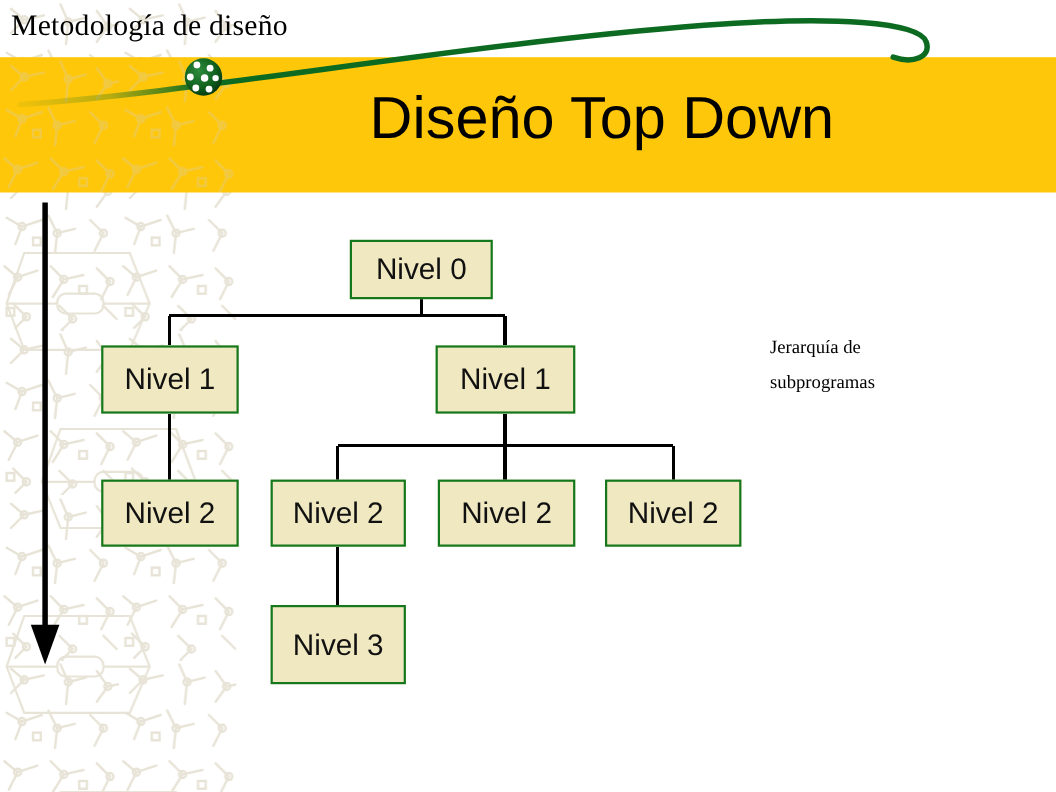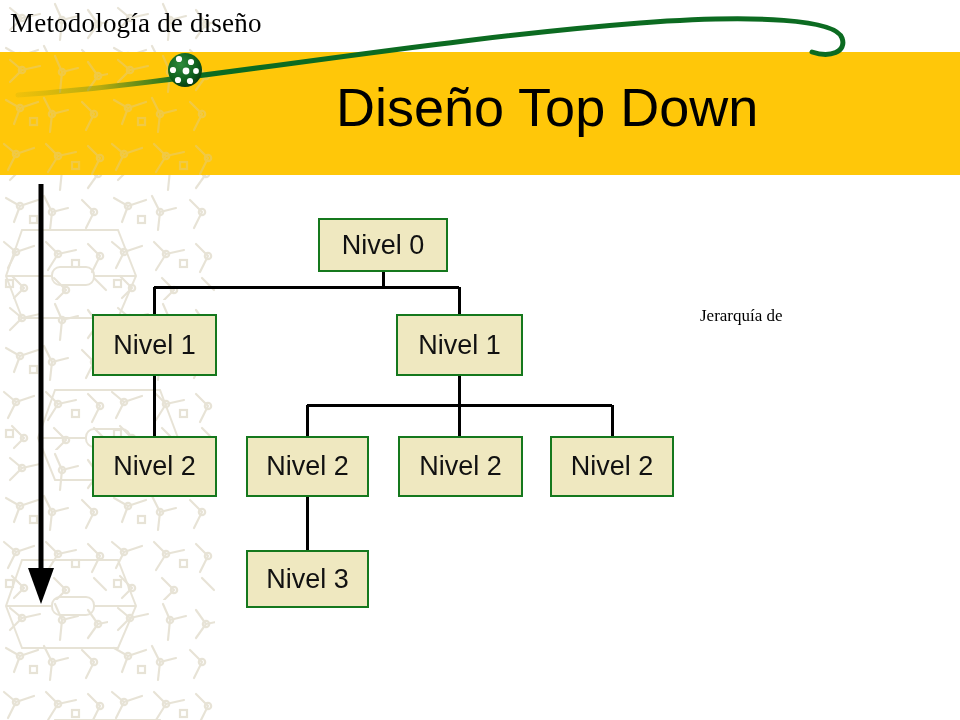--- a/index.html
+++ b/index.html
@@ -209,20 +209,21 @@
       </g>
     </g>
   </svg>
 
   <div id="slide-title">Diseño Top Down</div>
 
   <div id="kicker">Metodología de diseño</div>
 
   <div id="caption">
     <div>Jerarquía de</div>
+    <div>subprogramas</div>
   </div>
 
   <svg id="down-arrow" viewBox="0 0 42 430" aria-hidden="true">
     <line x1="19" y1="4" x2="19" y2="398" stroke="#000000" stroke-width="5"></line>
     <polygon points="19,424 6,388 32,388" fill="#000000"></polygon>
   </svg>
 
   <svg id="tree-lines" style="position:absolute;left:0;top:180px;width:720px;height:460px;" viewBox="0 0 720 460" aria-hidden="true">
     <g stroke="#000000" stroke-width="3" fill="none" shape-rendering="crispEdges">
 
@@ -252,16 +253,16 @@
     <div class="node" style="left:396px; top:134px; width:127px; height:62px;">Nivel 1</div>
 
     <div class="node" style="left:92px; top:256px; width:125px; height:61px;">Nivel 2</div>
 
     <div class="node" style="left:246px; top:256px; width:123px; height:61px;">Nivel 2</div>
 
     <div class="node" style="left:398px; top:256px; width:125px; height:61px;">Nivel 2</div>
 
     <div class="node" style="left:550px; top:256px; width:124px; height:61px;">Nivel 2</div>
 
-    <div class="node" style="left:246px; top:370px; width:123px; height:58px;text-align:center;">Nivel 3</div>
+    <div class="node" style="left:246px; top:370px; width:123px; height:72px;text-align:center;">Nivel 3</div>
   </div>
 
 </div>
 
 </body></html>

